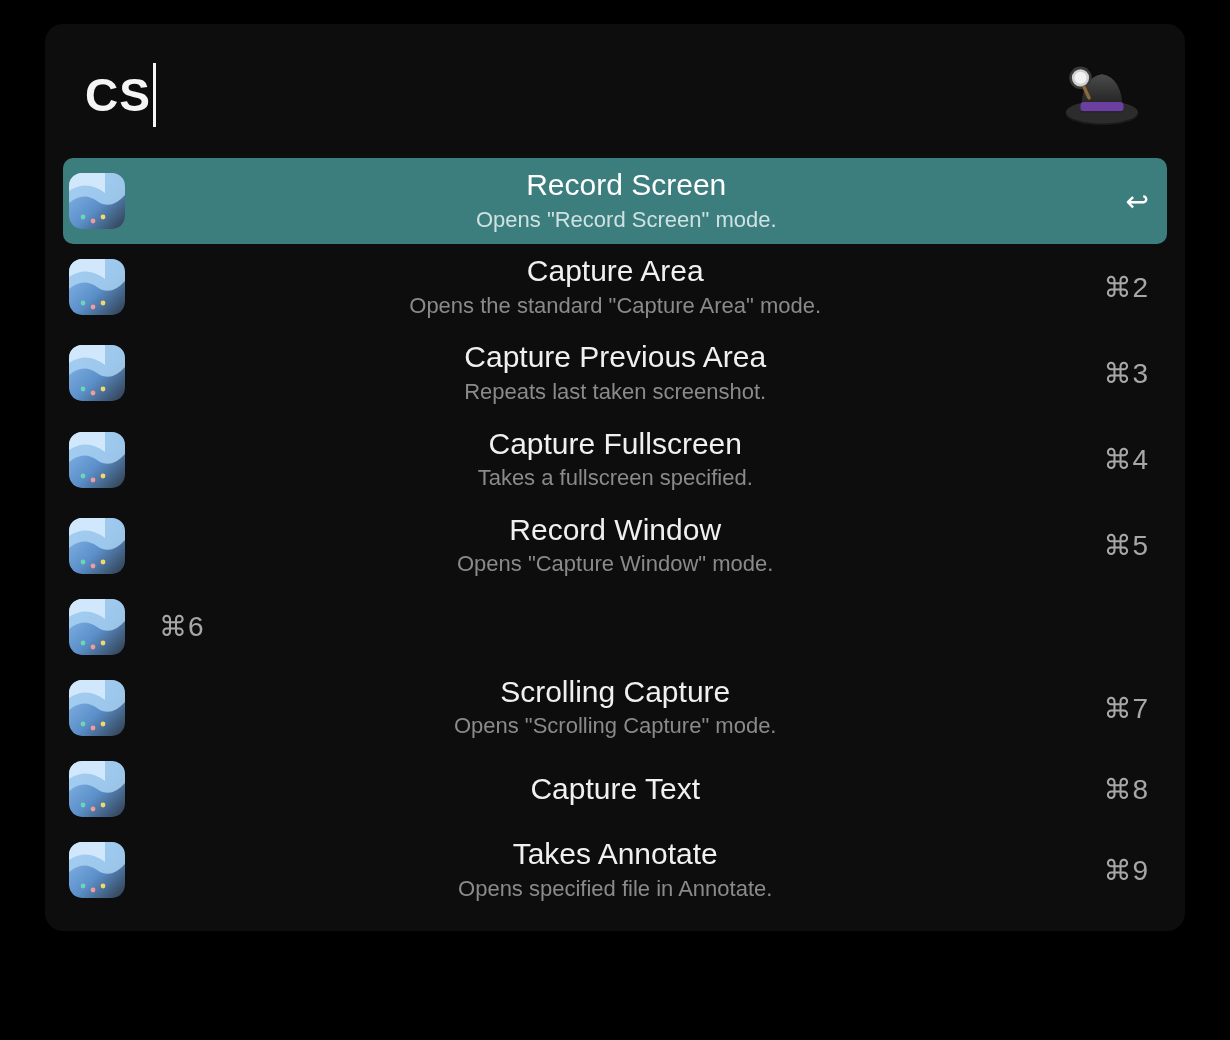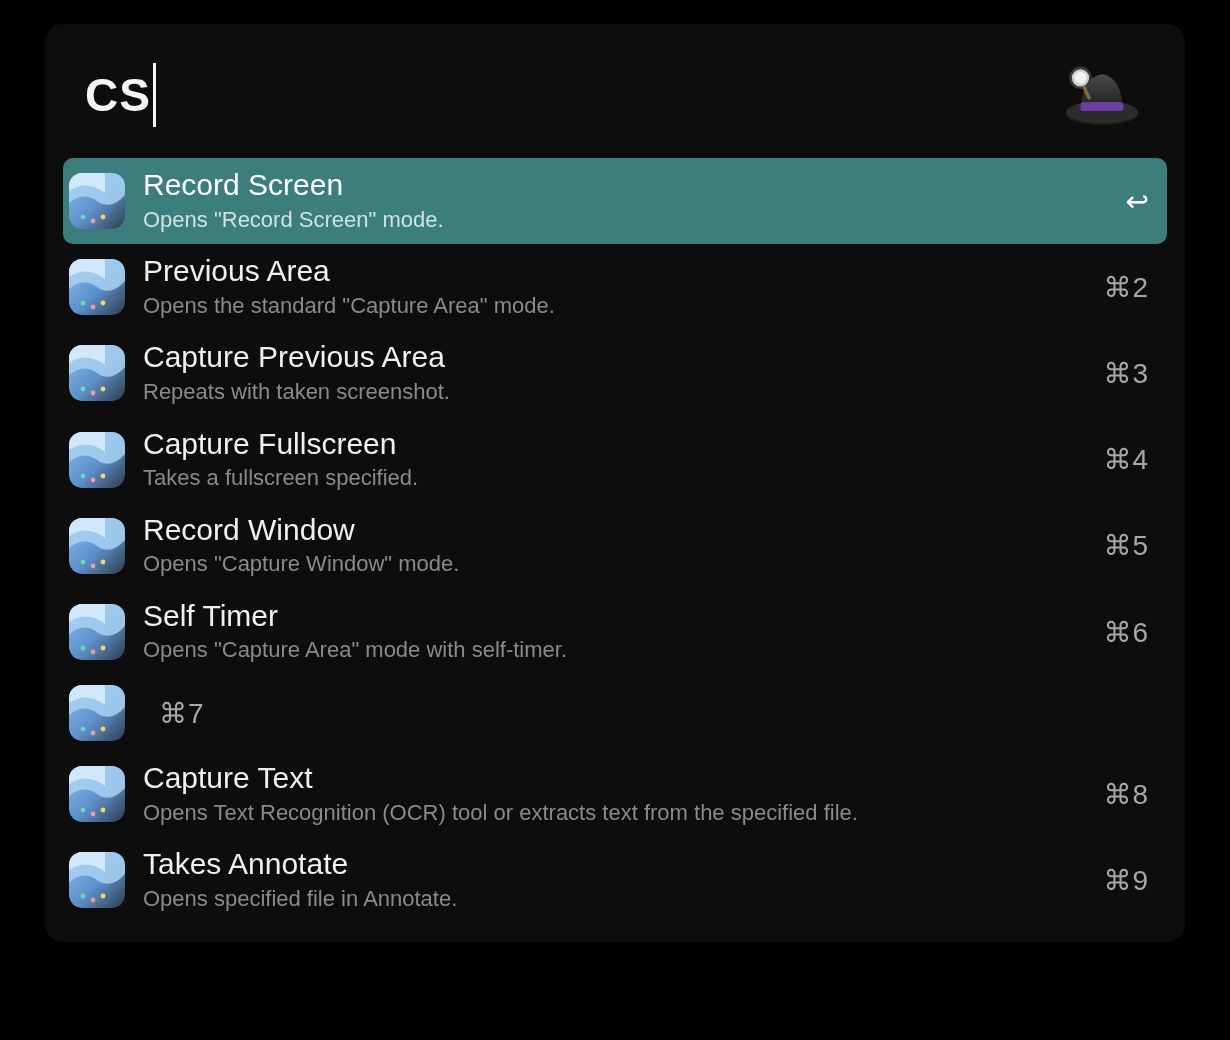--- a/index.html
+++ b/index.html
@@ -54,20 +54,21 @@
       display: flex;
       flex-direction: column;
       padding: 2px 18px 0 18px;
     }
     .result-item {
       display: flex;
       align-items: center;
       padding: 10px 18px 10px 6px;
       border-radius: 10px;
       cursor: pointer;
+      text-align: center;
     }
     .result-item.selected {
       background: #3c7d7e;
     }
     .item-icon {
       width: 56px; height: 56px;
       border-radius: 13px;
       margin-right: 18px;
       flex-shrink: 0;
       position: relative;
@@ -172,21 +173,21 @@
         </defs>
         <rect x="0" y="0" width="56" height="56" rx="13" fill="url(#bgGrad)"></rect>
         <path d="M0 30 Q14 18 28 28 Q42 38 56 22 L56 0 L0 0 Z" fill="#a8d1f2" opacity="0.85"></path>
         <path d="M0 18 Q18 6 36 20 L36 0 L0 0 Z" fill="#d6eafc" opacity="0.9"></path>
         <circle cx="14" cy="44" r="2.4" fill="#6dd6b0"></circle>
         <circle cx="24" cy="48" r="2.4" fill="#f29b9b"></circle>
         <circle cx="34" cy="44" r="2.4" fill="#f2d86b"></circle>
       </svg>
     </div>
     <div class="item-text">
-      <div class="item-title">Previous Area</div>
+      <div class="item-title">Capture Area</div>
       <div class="item-subtitle">Opens the standard "Capture Area" mode.</div>
     </div>
     <div class="item-shortcut">⌘2</div>
   </div>
       <div class="result-item">
     <div class="item-icon">
       <svg viewBox="0 0 56 56" width="56" height="56">
         <defs>
           <linearGradient id="bgGrad" x1="0" y1="0" x2="1" y2="1">
             <stop offset="0%" stop-color="#8fbfee"></stop>
@@ -197,21 +198,21 @@
         <rect x="0" y="0" width="56" height="56" rx="13" fill="url(#bgGrad)"></rect>
         <path d="M0 30 Q14 18 28 28 Q42 38 56 22 L56 0 L0 0 Z" fill="#a8d1f2" opacity="0.85"></path>
         <path d="M0 18 Q18 6 36 20 L36 0 L0 0 Z" fill="#d6eafc" opacity="0.9"></path>
         <circle cx="14" cy="44" r="2.4" fill="#6dd6b0"></circle>
         <circle cx="24" cy="48" r="2.4" fill="#f29b9b"></circle>
         <circle cx="34" cy="44" r="2.4" fill="#f2d86b"></circle>
       </svg>
     </div>
     <div class="item-text">
       <div class="item-title">Capture Previous Area</div>
-      <div class="item-subtitle">Repeats with taken screenshot.</div>
+      <div class="item-subtitle">Repeats last taken screenshot.</div>
     </div>
     <div class="item-shortcut">⌘3</div>
   </div>
       <div class="result-item">
     <div class="item-icon">
       <svg viewBox="0 0 56 56" width="56" height="56">
         <defs>
           <linearGradient id="bgGrad" x1="0" y1="0" x2="1" y2="1">
             <stop offset="0%" stop-color="#8fbfee"></stop>
             <stop offset="55%" stop-color="#5b8fc9"></stop>
@@ -267,44 +268,44 @@
           </linearGradient>
         </defs>
         <rect x="0" y="0" width="56" height="56" rx="13" fill="url(#bgGrad)"></rect>
         <path d="M0 30 Q14 18 28 28 Q42 38 56 22 L56 0 L0 0 Z" fill="#a8d1f2" opacity="0.85"></path>
         <path d="M0 18 Q18 6 36 20 L36 0 L0 0 Z" fill="#d6eafc" opacity="0.9"></path>
         <circle cx="14" cy="44" r="2.4" fill="#6dd6b0"></circle>
         <circle cx="24" cy="48" r="2.4" fill="#f29b9b"></circle>
         <circle cx="34" cy="44" r="2.4" fill="#f2d86b"></circle>
       </svg>
     </div>
-    <div class="item-text">
-      <div class="item-title">Self Timer</div>
-      <div class="item-subtitle">Opens "Capture Area" mode with self-timer.</div>
-    </div>
     <div class="item-shortcut">⌘6</div>
   </div>
       <div class="result-item">
     <div class="item-icon">
       <svg viewBox="0 0 56 56" width="56" height="56">
         <defs>
           <linearGradient id="bgGrad" x1="0" y1="0" x2="1" y2="1">
             <stop offset="0%" stop-color="#8fbfee"></stop>
             <stop offset="55%" stop-color="#5b8fc9"></stop>
             <stop offset="100%" stop-color="#2f3b4a"></stop>
           </linearGradient>
         </defs>
         <rect x="0" y="0" width="56" height="56" rx="13" fill="url(#bgGrad)"></rect>
         <path d="M0 30 Q14 18 28 28 Q42 38 56 22 L56 0 L0 0 Z" fill="#a8d1f2" opacity="0.85"></path>
         <path d="M0 18 Q18 6 36 20 L36 0 L0 0 Z" fill="#d6eafc" opacity="0.9"></path>
         <circle cx="14" cy="44" r="2.4" fill="#6dd6b0"></circle>
         <circle cx="24" cy="48" r="2.4" fill="#f29b9b"></circle>
         <circle cx="34" cy="44" r="2.4" fill="#f2d86b"></circle>
       </svg>
     </div>
+    <div class="item-text">
+      <div class="item-title">Scrolling Capture</div>
+      <div class="item-subtitle">Opens "Scrolling Capture" mode.</div>
+    </div>
     <div class="item-shortcut">⌘7</div>
   </div>
       <div class="result-item">
     <div class="item-icon">
       <svg viewBox="0 0 56 56" width="56" height="56">
         <defs>
           <linearGradient id="bgGrad" x1="0" y1="0" x2="1" y2="1">
             <stop offset="0%" stop-color="#8fbfee"></stop>
             <stop offset="55%" stop-color="#5b8fc9"></stop>
             <stop offset="100%" stop-color="#2f3b4a"></stop>
@@ -313,21 +314,20 @@
         <rect x="0" y="0" width="56" height="56" rx="13" fill="url(#bgGrad)"></rect>
         <path d="M0 30 Q14 18 28 28 Q42 38 56 22 L56 0 L0 0 Z" fill="#a8d1f2" opacity="0.85"></path>
         <path d="M0 18 Q18 6 36 20 L36 0 L0 0 Z" fill="#d6eafc" opacity="0.9"></path>
         <circle cx="14" cy="44" r="2.4" fill="#6dd6b0"></circle>
         <circle cx="24" cy="48" r="2.4" fill="#f29b9b"></circle>
         <circle cx="34" cy="44" r="2.4" fill="#f2d86b"></circle>
       </svg>
     </div>
     <div class="item-text">
       <div class="item-title">Capture Text</div>
-      <div class="item-subtitle">Opens Text Recognition (OCR) tool or extracts text from the specified file.</div>
     </div>
     <div class="item-shortcut">⌘8</div>
   </div>
       <div class="result-item">
     <div class="item-icon">
       <svg viewBox="0 0 56 56" width="56" height="56">
         <defs>
           <linearGradient id="bgGrad" x1="0" y1="0" x2="1" y2="1">
             <stop offset="0%" stop-color="#8fbfee"></stop>
             <stop offset="55%" stop-color="#5b8fc9"></stop>

